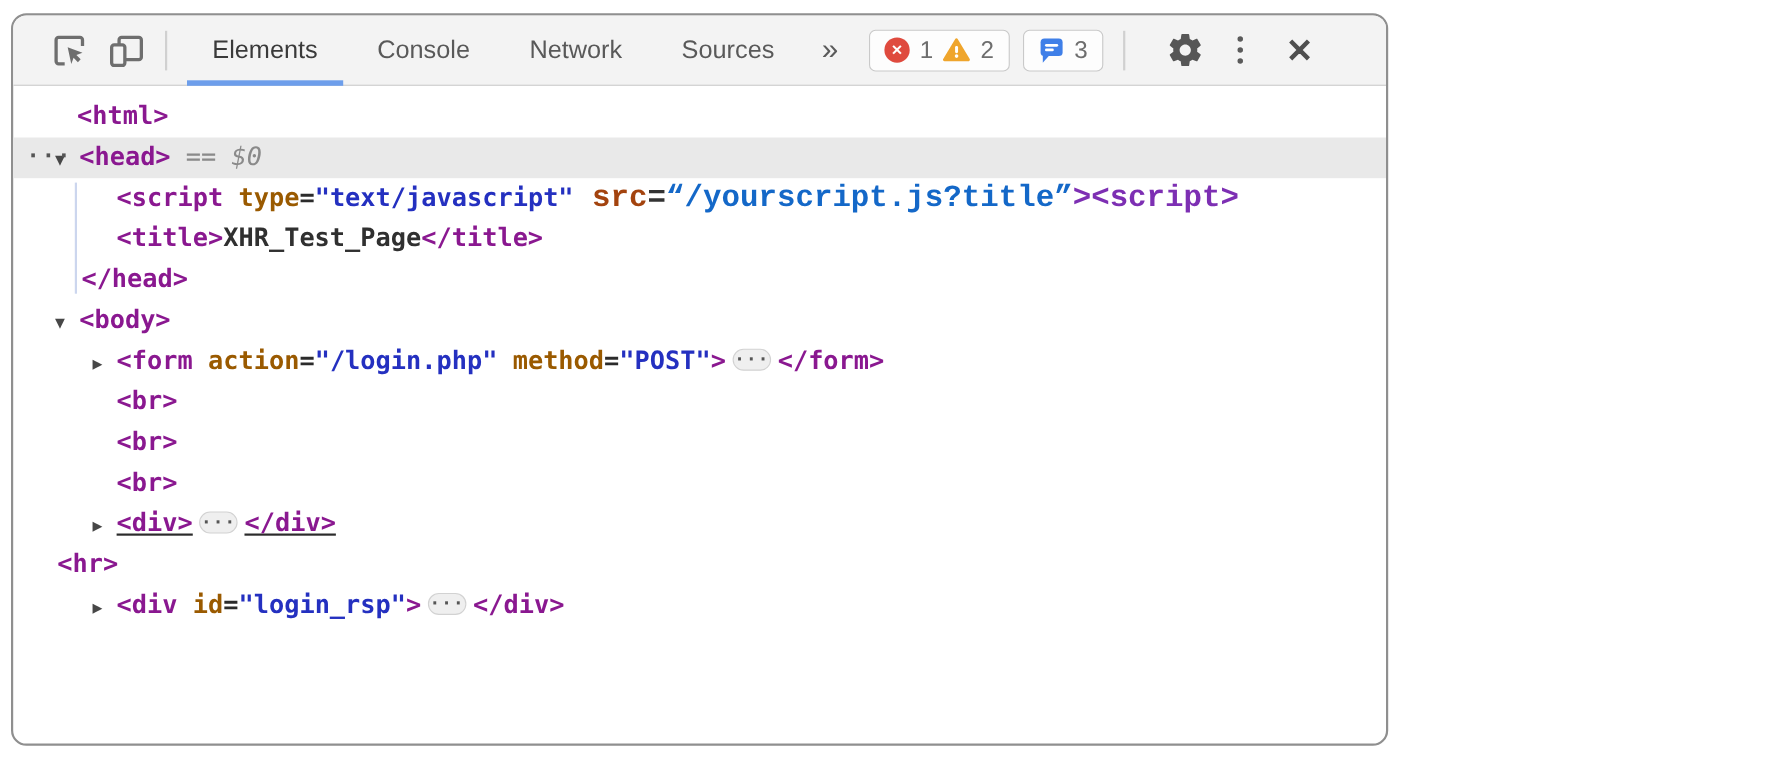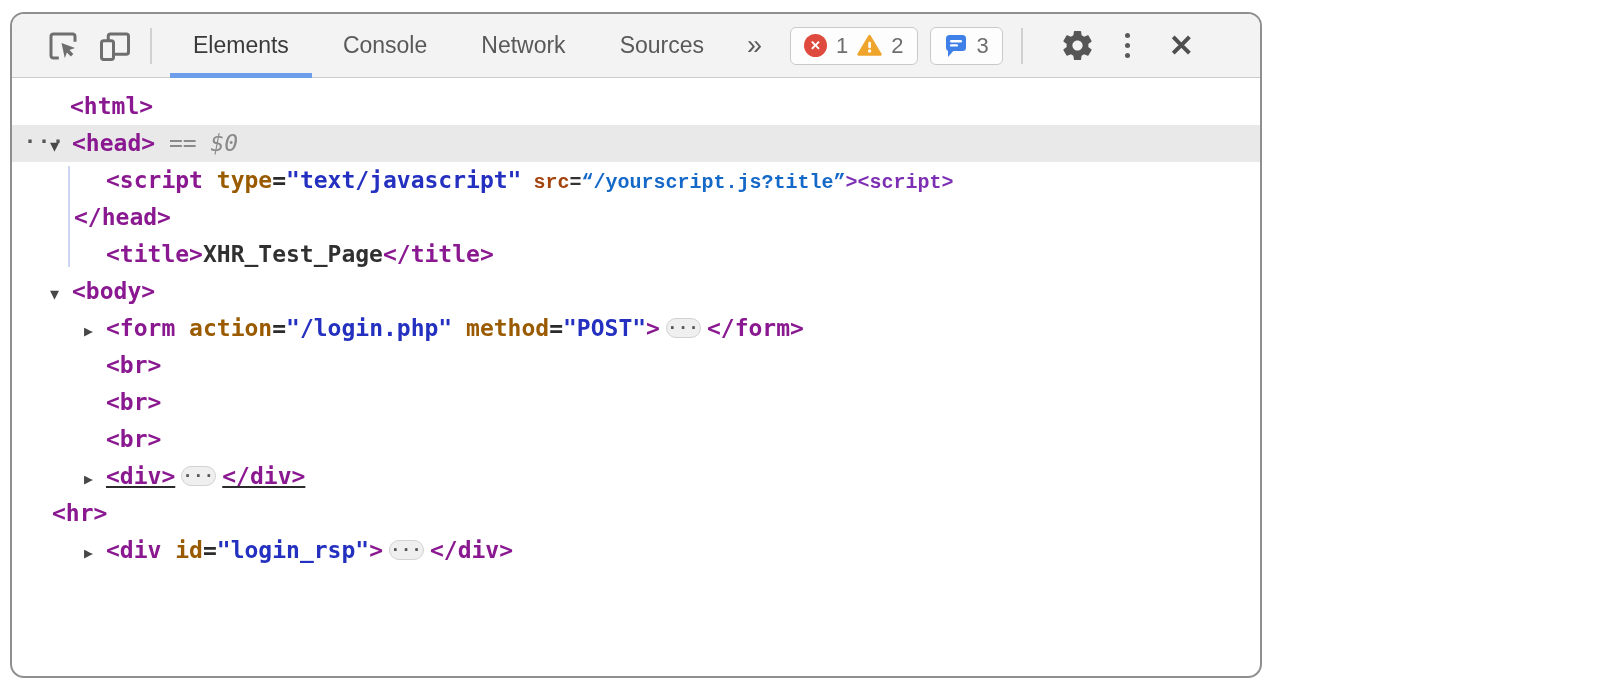--- a/index.html
+++ b/index.html
@@ -58,21 +58,21 @@
           letter-spacing:2px; font-size:20px; }
   .arr { display:inline-block; width:22px; font-size:15px; color:#474747;
          cursor:pointer; }
   .t-tag   { color:#8a1890; }
   .t-attr  { color:#9a5a00; }
   .t-punct { color:#2b2b2b; }
   .t-val   { color:#2430c0; }
   .t-text  { color:#303030; }
   .t-ann   { color:#8a8a8a; font-style:italic; font-weight:normal; }
   .t-pattr, .t-ppunct, .t-pval, .t-ptag {
-         font-family:"Liberation Mono", monospace; font-size:20px;
+         font-family:"Liberation Mono", monospace; font-size:28px;
          background:#ffffff; }
   .t-pattr { color:#a3430e; }
   .t-ppunct{ color:#333; }
   .t-pval  { color:#1468c8; }
   .t-ptag  { color:#7d2fb3; }
   .epill { display:inline-flex; align-items:center; justify-content:center;
          width:35px; height:20px; border-radius:10px; background:#efefef;
          border:1px solid #d2d2d2; color:#555; font-size:16px; line-height:1;
          letter-spacing:1px; margin:0 6px; vertical-align:3px; cursor:pointer; }
   .guide { position:absolute; left:56px; top:88px; height:101px; width:2px;
@@ -146,22 +146,22 @@
     </span>
 
     <span class="close-x">✕</span>
   </div>
 
   <div class="tree">
     <div class="guide"></div>
   <div class="trow" style="padding-left: 58px;"><span class="t-tag">&lt;html&gt;</span></div>
       <div class="trow sel" style="padding-left: 38px;"><span class="dots">···</span><span class="arr">▼</span><span class="t-tag">&lt;head&gt;</span><span class="t-ann"> == $0</span></div>
       <div class="trow" style="padding-left: 94px;"><span class="t-tag">&lt;script</span><span class="t-attr"> type</span><span class="t-punct">=</span><span class="t-val">"text/javascript"</span><span class="t-pattr"> src</span><span class="t-ppunct">=</span><span class="t-pval">“/yourscript.js?title”</span><span class="t-ptag">&gt;&lt;script&gt;</span></div>
+      <div class="trow" style="padding-left: 94px;"><span class="t-tag">&lt;title&gt;</span><span class="t-text">XHR_Test_Page</span><span class="t-tag">&lt;/title&gt;</span></div>
       <div class="trow" style="padding-left: 62px;"><span class="t-tag">&lt;/head&gt;</span></div>
-      <div class="trow" style="padding-left: 94px;"><span class="t-tag">&lt;title&gt;</span><span class="t-text">XHR_Test_Page</span><span class="t-tag">&lt;/title&gt;</span></div>
       <div class="trow" style="padding-left: 38px;"><span class="arr">▼</span><span class="t-tag">&lt;body&gt;</span></div>
       <div class="trow" style="padding-left: 72px;"><span class="arr">▶</span><span class="t-tag">&lt;form</span><span class="t-attr"> action</span><span class="t-punct">=</span><span class="t-val">"/login.php"</span><span class="t-attr"> method</span><span class="t-punct">=</span><span class="t-val">"POST"</span><span class="t-tag">&gt;</span><span class="epill">···</span><span class="t-tag">&lt;/form&gt;</span></div>
       <div class="trow" style="padding-left: 94px;"><span class="t-tag">&lt;br&gt;</span></div>
       <div class="trow" style="padding-left: 94px;"><span class="t-tag">&lt;br&gt;</span></div>
       <div class="trow" style="padding-left: 94px;"><span class="t-tag">&lt;br&gt;</span></div>
       <div class="trow" style="padding-left: 72px; text-decoration: underline;"><span class="arr">▶</span><span class="t-tag">&lt;div&gt;</span><span class="epill">···</span><span class="t-tag">&lt;/div&gt;</span></div>
       <div class="trow" style="padding-left: 40px;"><span class="t-tag">&lt;hr&gt;</span></div>
       <div class="trow" style="padding-left: 72px;"><span class="arr">▶</span><span class="t-tag">&lt;div</span><span class="t-attr"> id</span><span class="t-punct">=</span><span class="t-val">"login_rsp"</span><span class="t-tag">&gt;</span><span class="epill">···</span><span class="t-tag">&lt;/div&gt;</span></div>
     </div>
 

